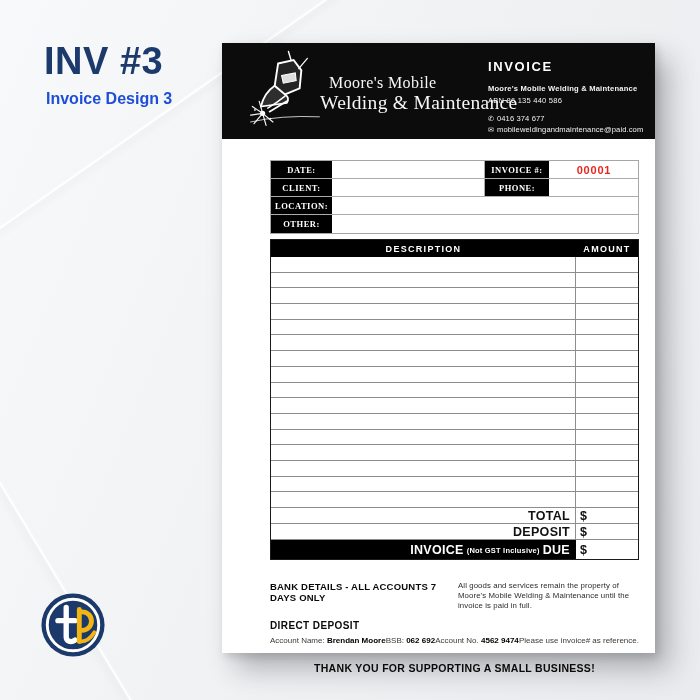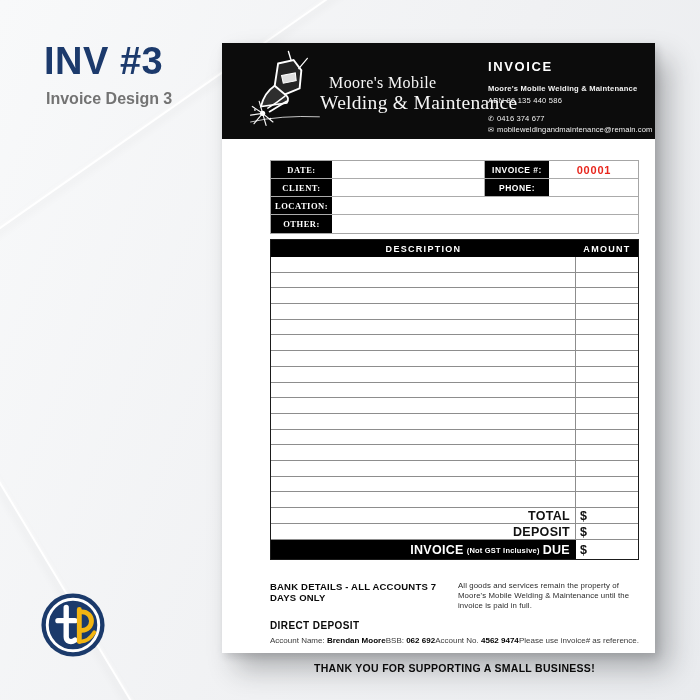--- a/index.html
+++ b/index.html
@@ -11,21 +11,21 @@
   
   .crease{position:absolute;height:2px;background:rgba(255,255,255,0.95);
     box-shadow:0 3px 9px rgba(40,44,52,0.10), 0 -1px 3px rgba(255,255,255,0.8);z-index:0;}
   .crease-1{width:780px;left:-30px;top:248px;transform:rotate(-35deg);transform-origin:left center;}
   .crease-2{width:420px;left:-12px;top:462px;transform:rotate(59deg);transform-origin:left center;}
 
   
   .side-title{position:absolute;left:44px;top:40px;font-size:38px;font-weight:800;
     color:#1c3a6c;letter-spacing:0.5px;z-index:1;}
   .side-subtitle{position:absolute;left:46px;top:90px;font-size:16px;font-weight:700;
-    color:#737373;z-index:1;}
+    color:#1d4ed8;z-index:1;}
   .side-logo{position:absolute;left:39px;top:591px;width:68px;height:68px;z-index:1;}
 
   
   .paper{position:absolute;left:222px;top:43px;width:433px;height:610px;background:#ffffff;
     box-shadow:14px 16px 26px rgba(30,32,38,0.30), 3px 4px 8px rgba(30,32,38,0.16);z-index:2;}
 
   
   .paper-header{position:absolute;left:0;top:0;width:433px;height:96px;background:#0c0c0c;color:#fff;}
   .welder-art{position:absolute;left:20px;top:6px;width:86px;height:84px;}
   .brand-text{position:absolute;left:98px;top:31px;font-family:Liberation Serif, serif;color:#f6f6f6;line-height:1.12;}
@@ -41,21 +41,21 @@
   
   .paper-body{position:absolute;left:48px;top:117px;width:369px;}
 
   
   .meta-table{border:1px solid #a6a6a6;box-sizing:border-box;}
   .meta-row{display:flex;height:18px;border-bottom:1px solid #ababab;box-sizing:border-box;}
   .meta-row:last-child{border-bottom:none;gap:12px;}
   .m-label{background:#000;color:#fff;font-weight:700;font-size:8.5px;letter-spacing:0.5px;
     display:flex;align-items:center;justify-content:center;box-sizing:border-box;border-right:1px solid #fff;}
   .m-value{background:#fff;box-sizing:border-box;border-right:1px solid #ababab;}
-  .w-l1{flex:0 0 62px;font-family:Liberation Serif, serif;} .w-v1{flex:0 0 152px;} .w-l2{flex:0 0 65px;} .w-v2{flex:1;border-right:none;}
+  .w-l1{flex:0 0 62px;font-family:Liberation Serif, serif;} .w-v1{flex:0 0 152px;} .w-l2{flex:0 0 65px;font-family:Liberation Serif, serif;} .w-v2{flex:1;border-right:none;}
   .w-span{flex:1;border-right:none;}
   .invoice-no{color:#e8261d;font-weight:700;font-size:11px;letter-spacing:0.8px;
     display:flex;align-items:center;justify-content:center;}
 
   
   .items-table{margin-top:5px;border:1.5px solid #1b1b1b;box-sizing:border-box;}
   .items-header{display:flex;height:17px;background:#000000;color:#fff;}
   .ih-cell{display:flex;align-items:center;justify-content:center;font-size:9px;font-weight:700;letter-spacing:1.3px;}
   .ih-desc{flex:0 0 305px;} .ih-amount{flex:1;}
   .item-row{display:flex;height:15.7px;border-bottom:1px solid #8d8d8d;box-sizing:border-box;}
@@ -141,21 +141,21 @@
     <div class="header-info">
       <div class="doc-title">INVOICE</div>
       <div class="hi-company">Moore's Mobile Welding &amp; Maintenance</div>
       <div class="hi-abn">ABN 86 135 440 586</div>
       <div class="hi-row">
         <span class="hi-icon">✆</span>
         <span>0416 374 677</span>
       </div>
       <div class="hi-row">
         <span class="hi-icon">✉</span>
-        <span>mobileweldingandmaintenance@remain.com</span>
+        <span>mobileweldingandmaintenance@paid.com</span>
       </div>
     </div>
   </div>
 
   <div class="paper-body">
 
     <div class="meta-table">
       <div class="meta-row">
         <div class="m-label w-l1">DATE:</div>
         <div class="m-value w-v1"></div>

